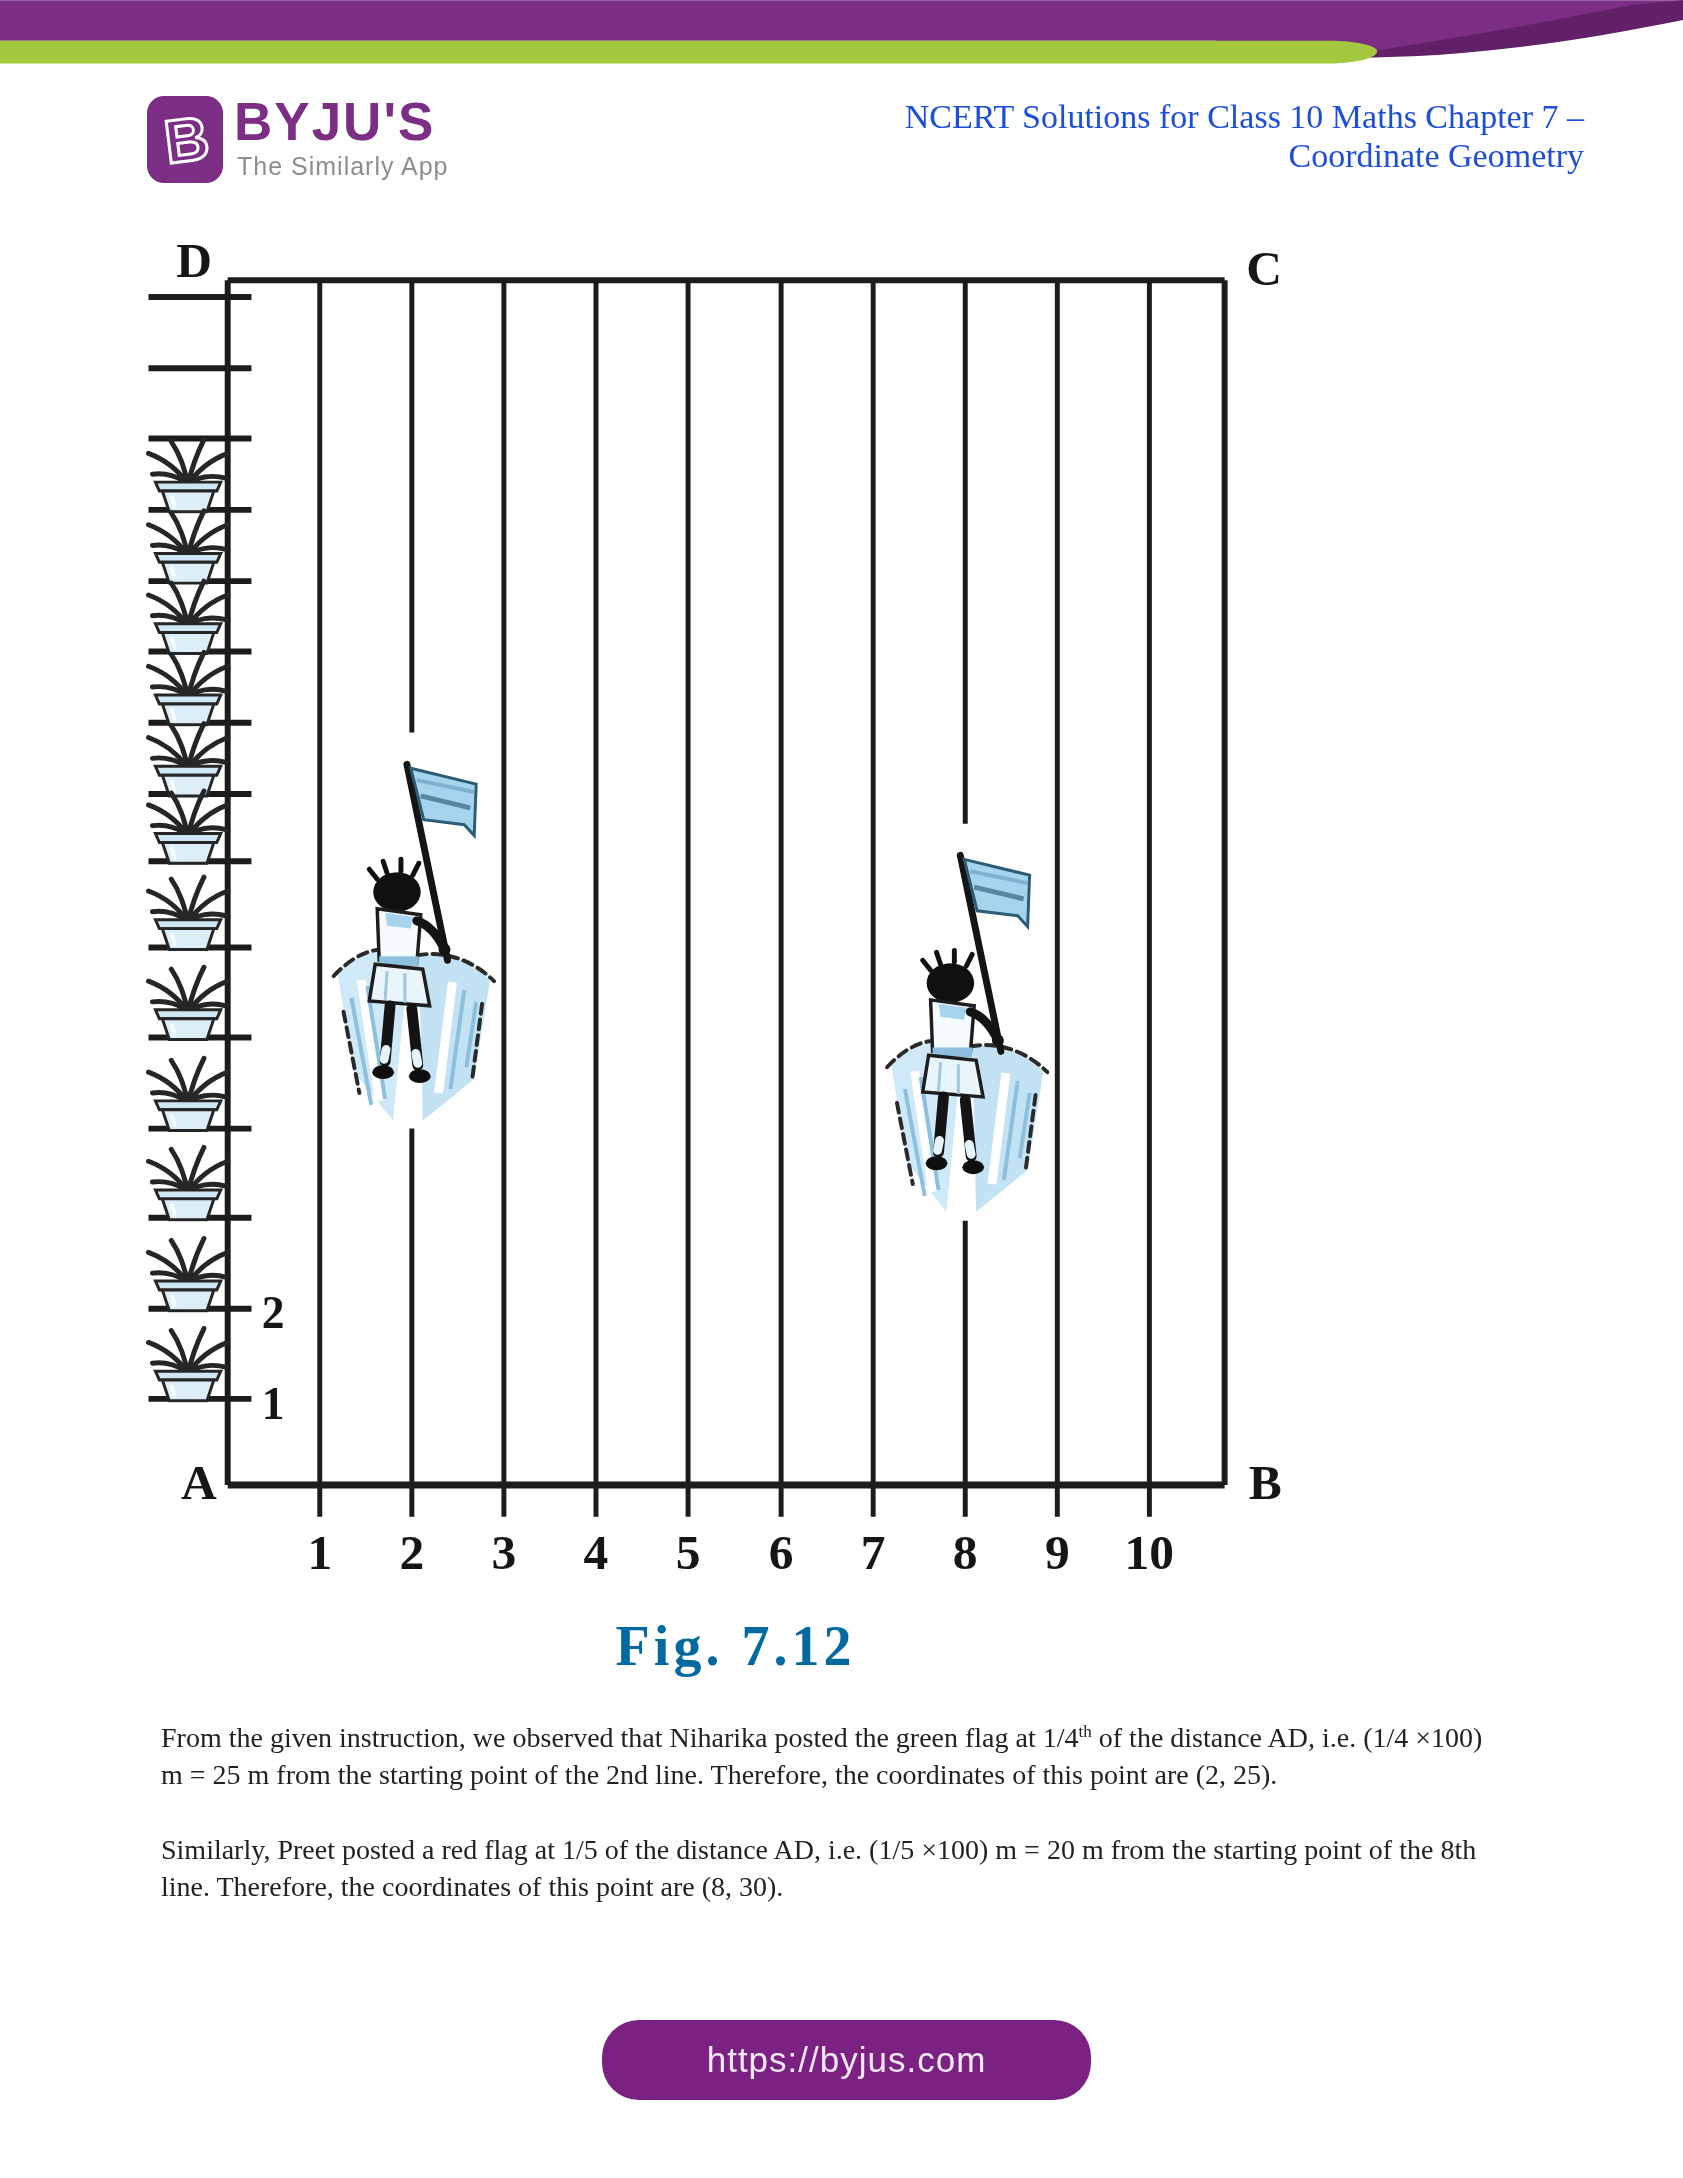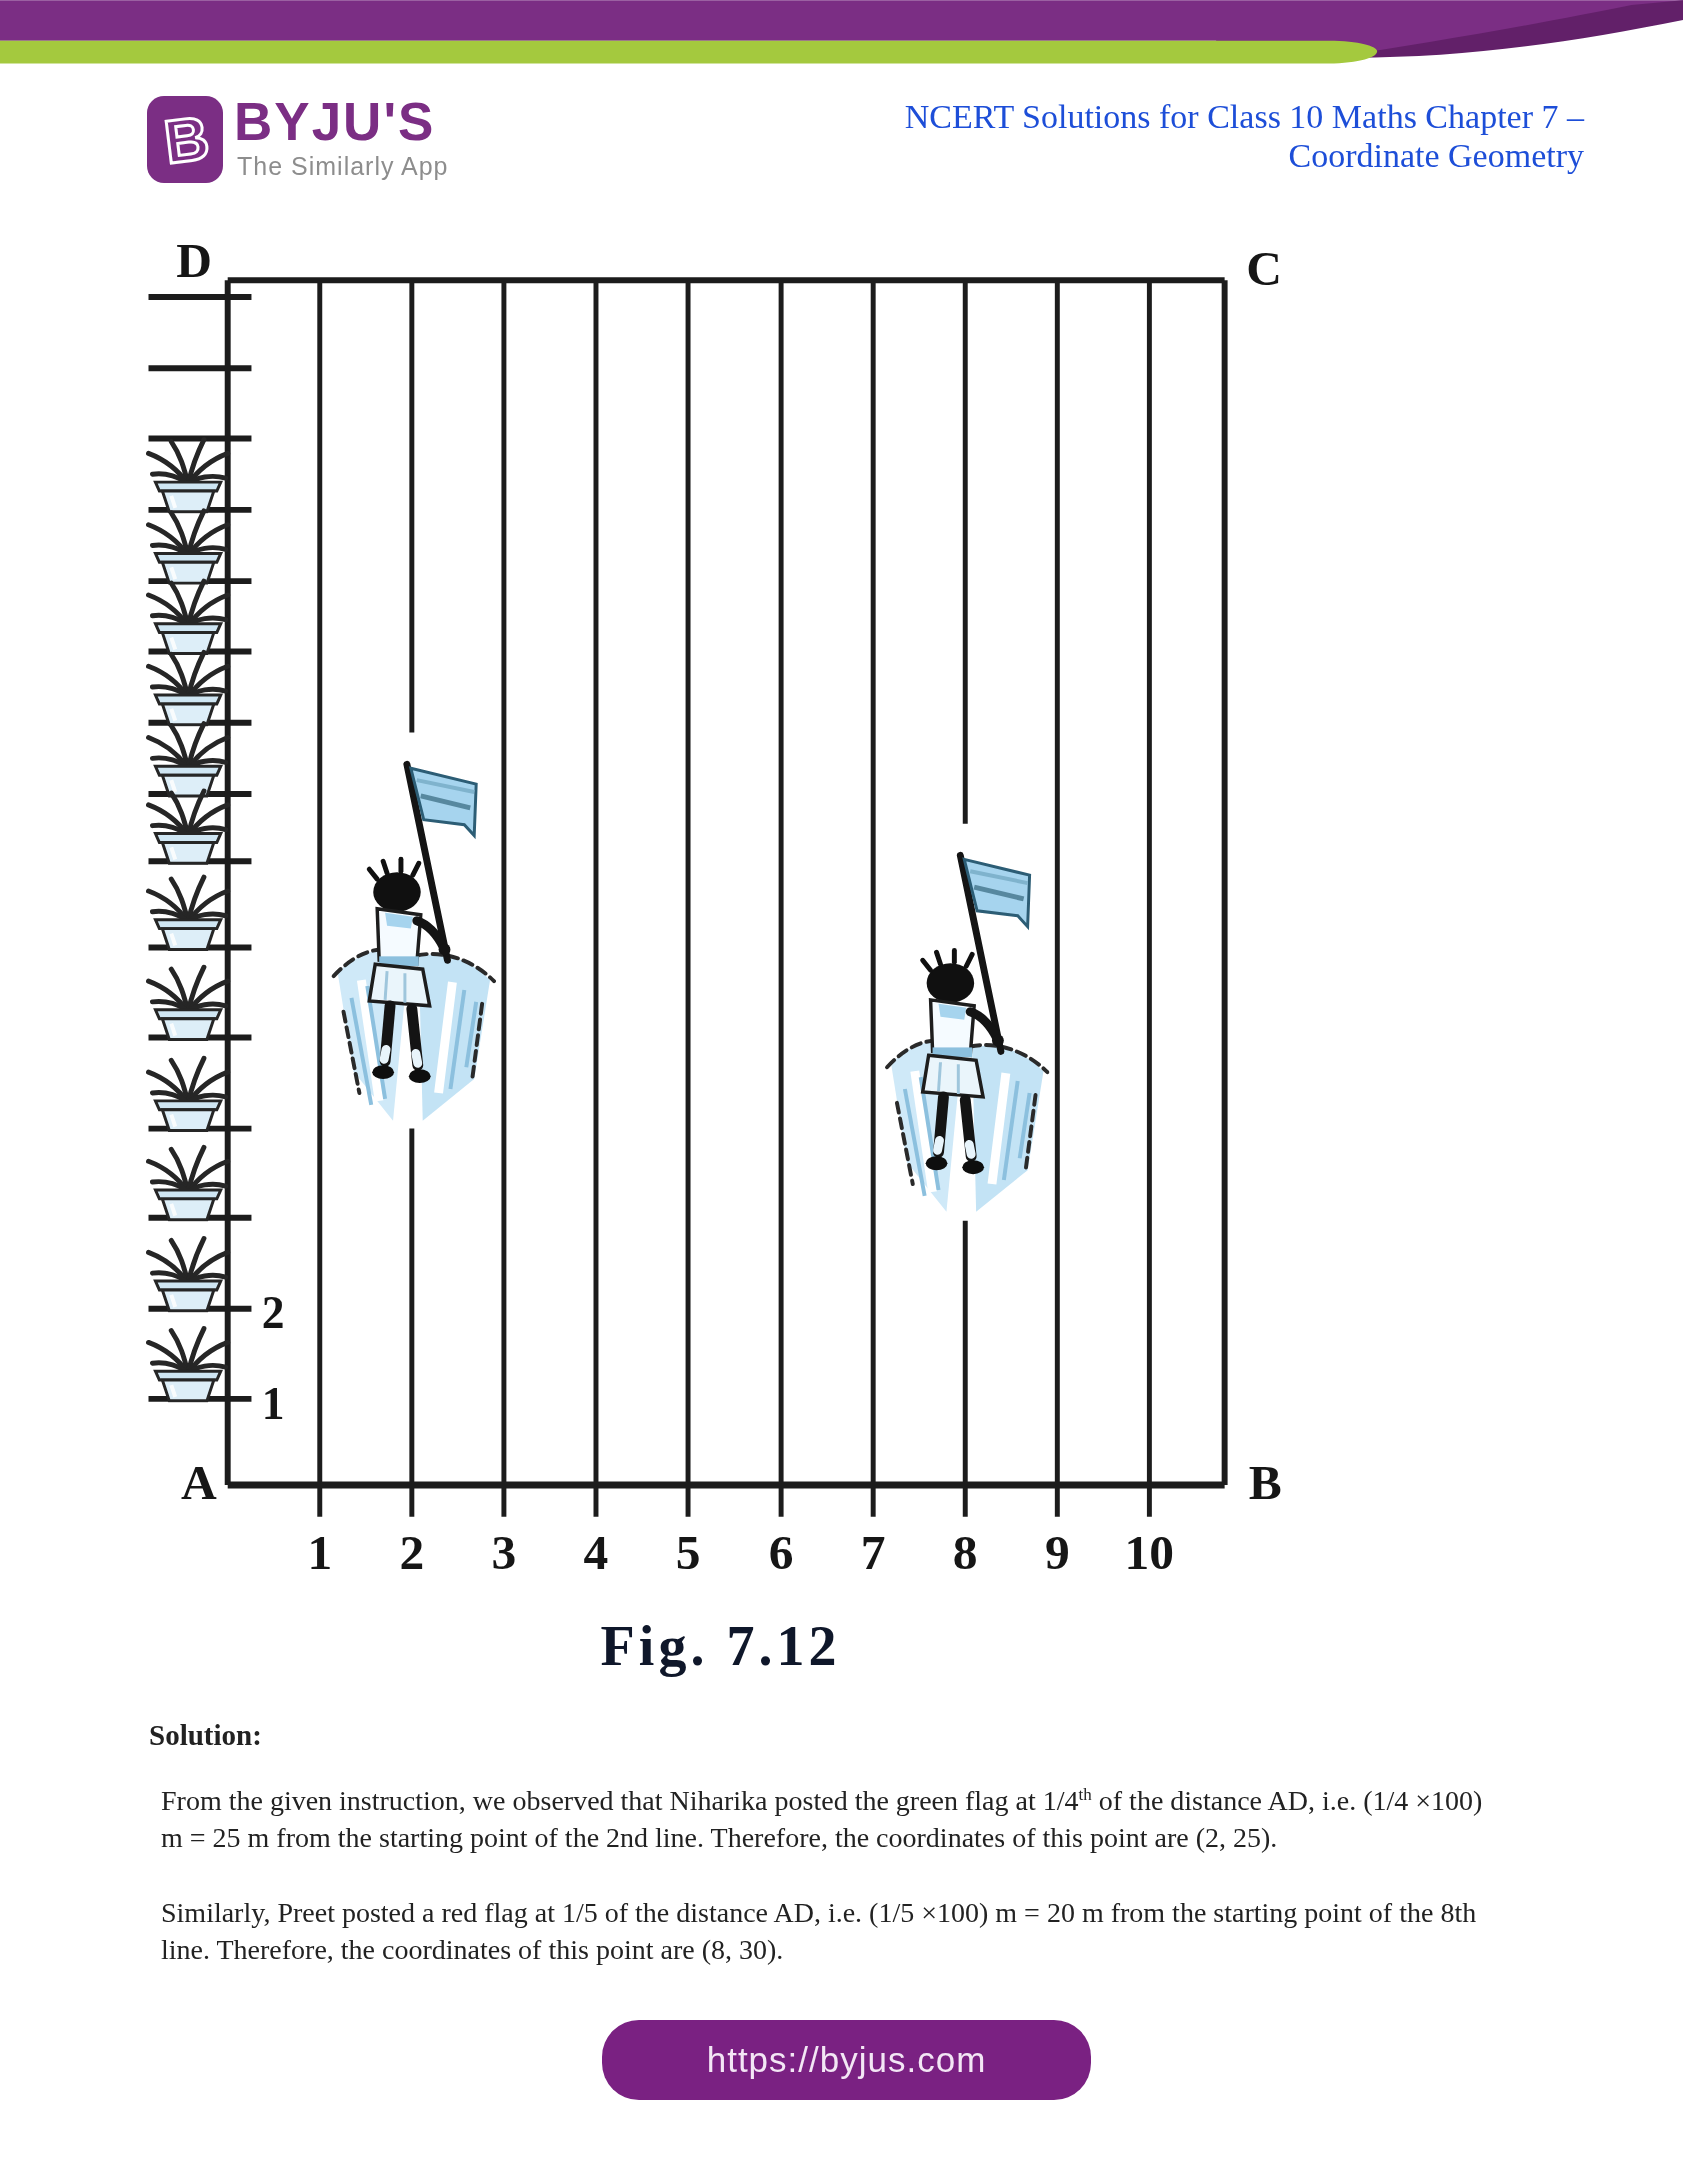--- a/index.html
+++ b/index.html
@@ -37,22 +37,22 @@
     text-align:right;color:#1d4ed8;font-weight:normal;
     font-size:34px;line-height:39px;
   }
 
   
   .fig-svg{position:absolute;left:0;top:0;width:1683px;height:2178px;pointer-events:none;}
   .fig-label{font-family:"Liberation Serif", serif;font-weight:bold;fill:#161616;}
 
   
   .fig-caption{
-    position:absolute;left:473px;top:1614px;width:495px;text-align:center;
-    color:#0f172a;font-weight:bold;font-size:56px;letter-spacing:4px;
+    position:absolute;left:488px;top:1614px;width:495px;text-align:center;
+    color:#0369a1;font-weight:bold;font-size:56px;letter-spacing:4px;
   }
 
   
   .solution{position:absolute;left:149px;top:1719px;width:1426px;color:#222222;}
   .solution-heading{font-weight:bold;font-size:29px;margin:0 0 30px 0;}
   .sol-par{font-size:28px;line-height:37px;margin:0 0 38px 12px;}
   .sol-line{white-space:nowrap;}
   .sol-sup{font-size:17px;vertical-align:super;line-height:0;}
 
   
@@ -234,21 +234,20 @@
     <text class="fig-label" x="789" y="1585" font-size="50" text-anchor="middle">6</text>
     <text class="fig-label" x="882" y="1585" font-size="50" text-anchor="middle">7</text>
     <text class="fig-label" x="975" y="1585" font-size="50" text-anchor="middle">8</text>
     <text class="fig-label" x="1068" y="1585" font-size="50" text-anchor="middle">9</text>
     <text class="fig-label" x="1161" y="1585" font-size="50" text-anchor="middle">10</text>
   </svg>
 
   <div class="fig-caption">Fig. 7.12</div>
 
   <div class="solution">
-    <p class="solution-heading">Solution:</p>
     <p class="sol-par">
       <span class="sol-line"><span>From the given instruction, we observed that Niharika posted the green flag at 1/4</span><span class="sol-sup">th</span><span> of the distance AD, i.e. (1/4 ×100)</span></span><br>
       <span class="sol-line">m = 25 m from the starting point of the 2nd line. Therefore, the coordinates of this point are (2, 25).</span>
     </p>
     <p class="sol-par">
       <span class="sol-line">Similarly, Preet posted a red flag at 1/5 of the distance AD, i.e. (1/5 ×100) m = 20 m from the starting point of the 8th</span><br>
       <span class="sol-line">line. Therefore, the coordinates of this point are (8, 30).</span>
     </p>
   </div>
 

